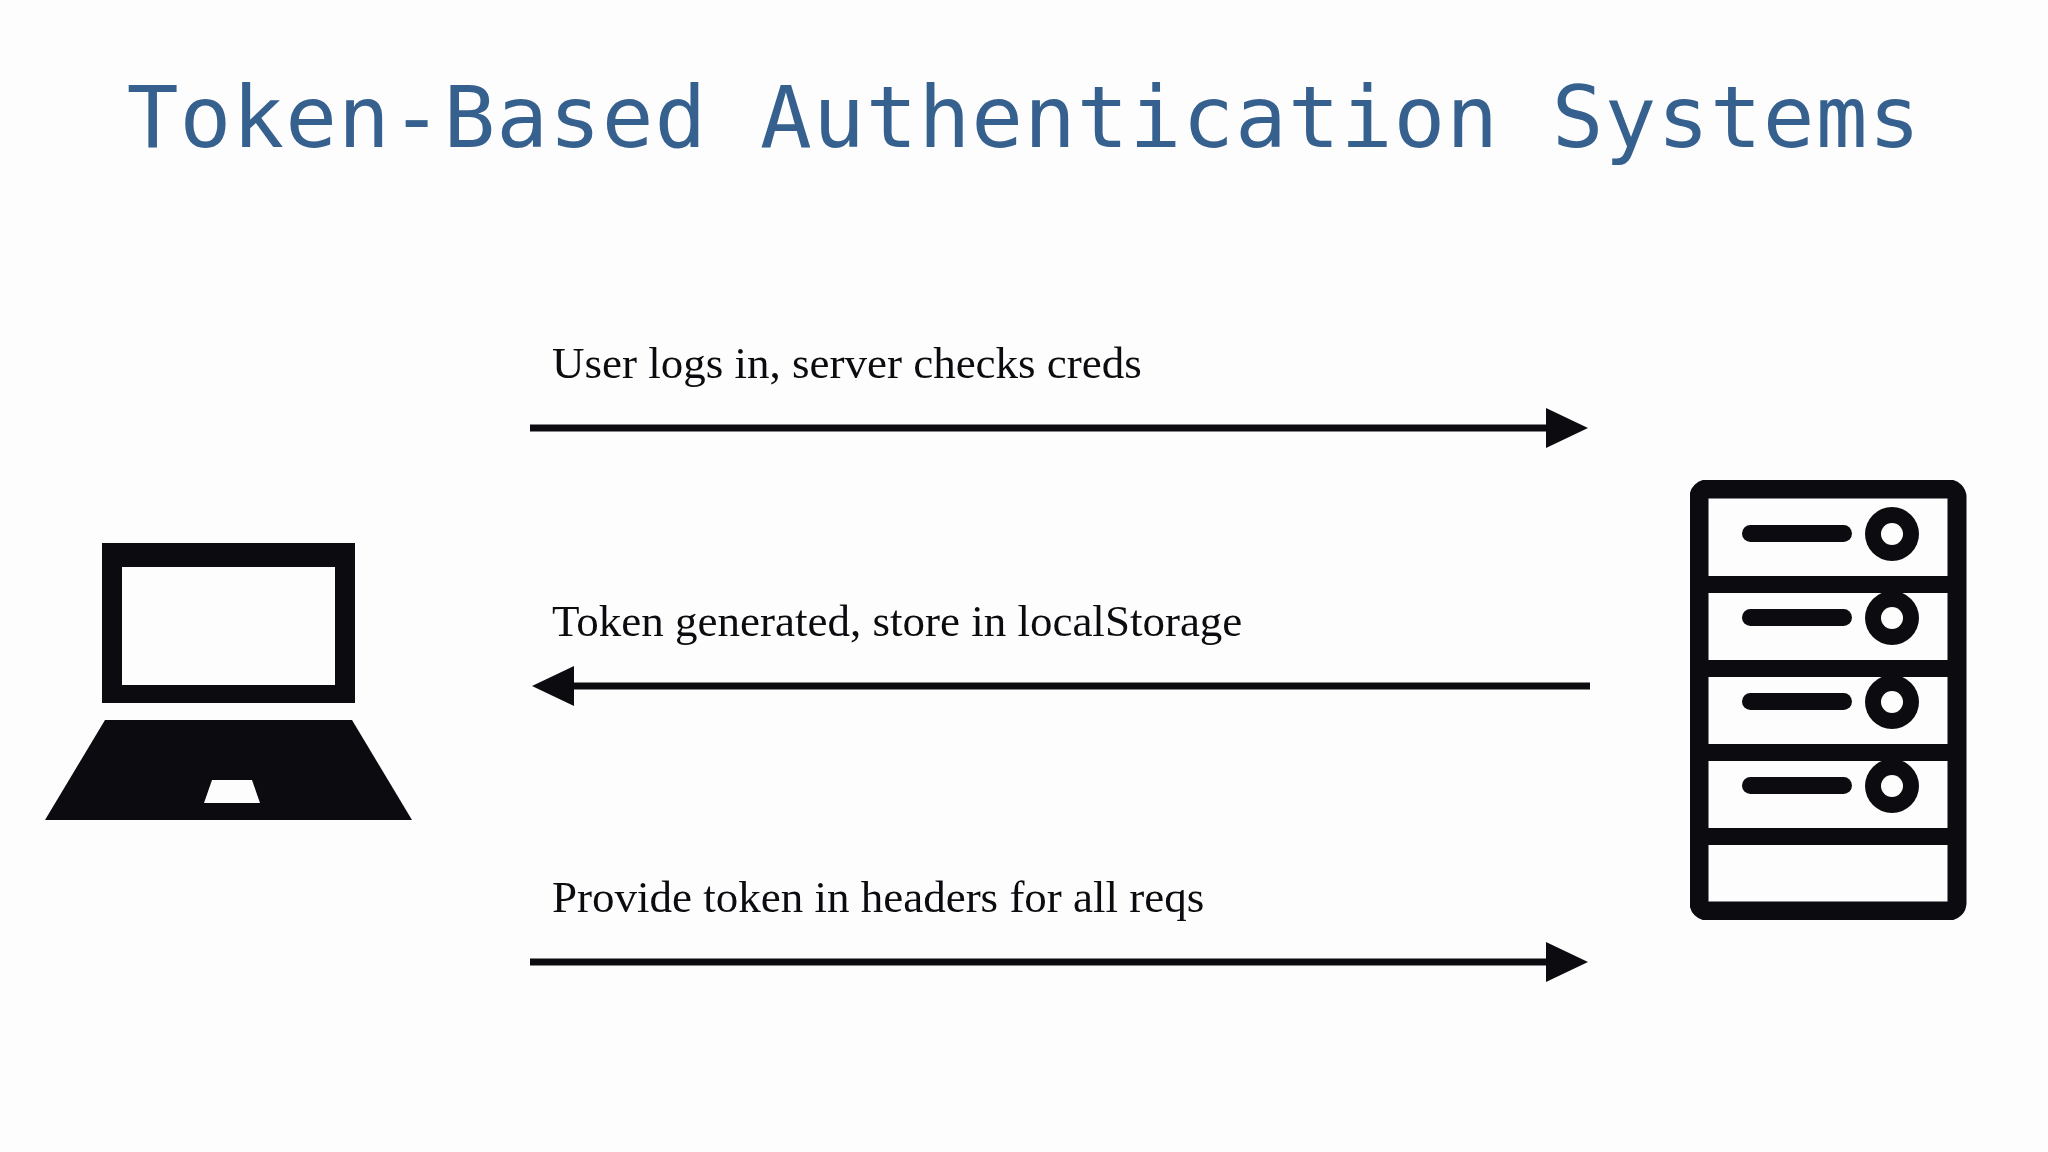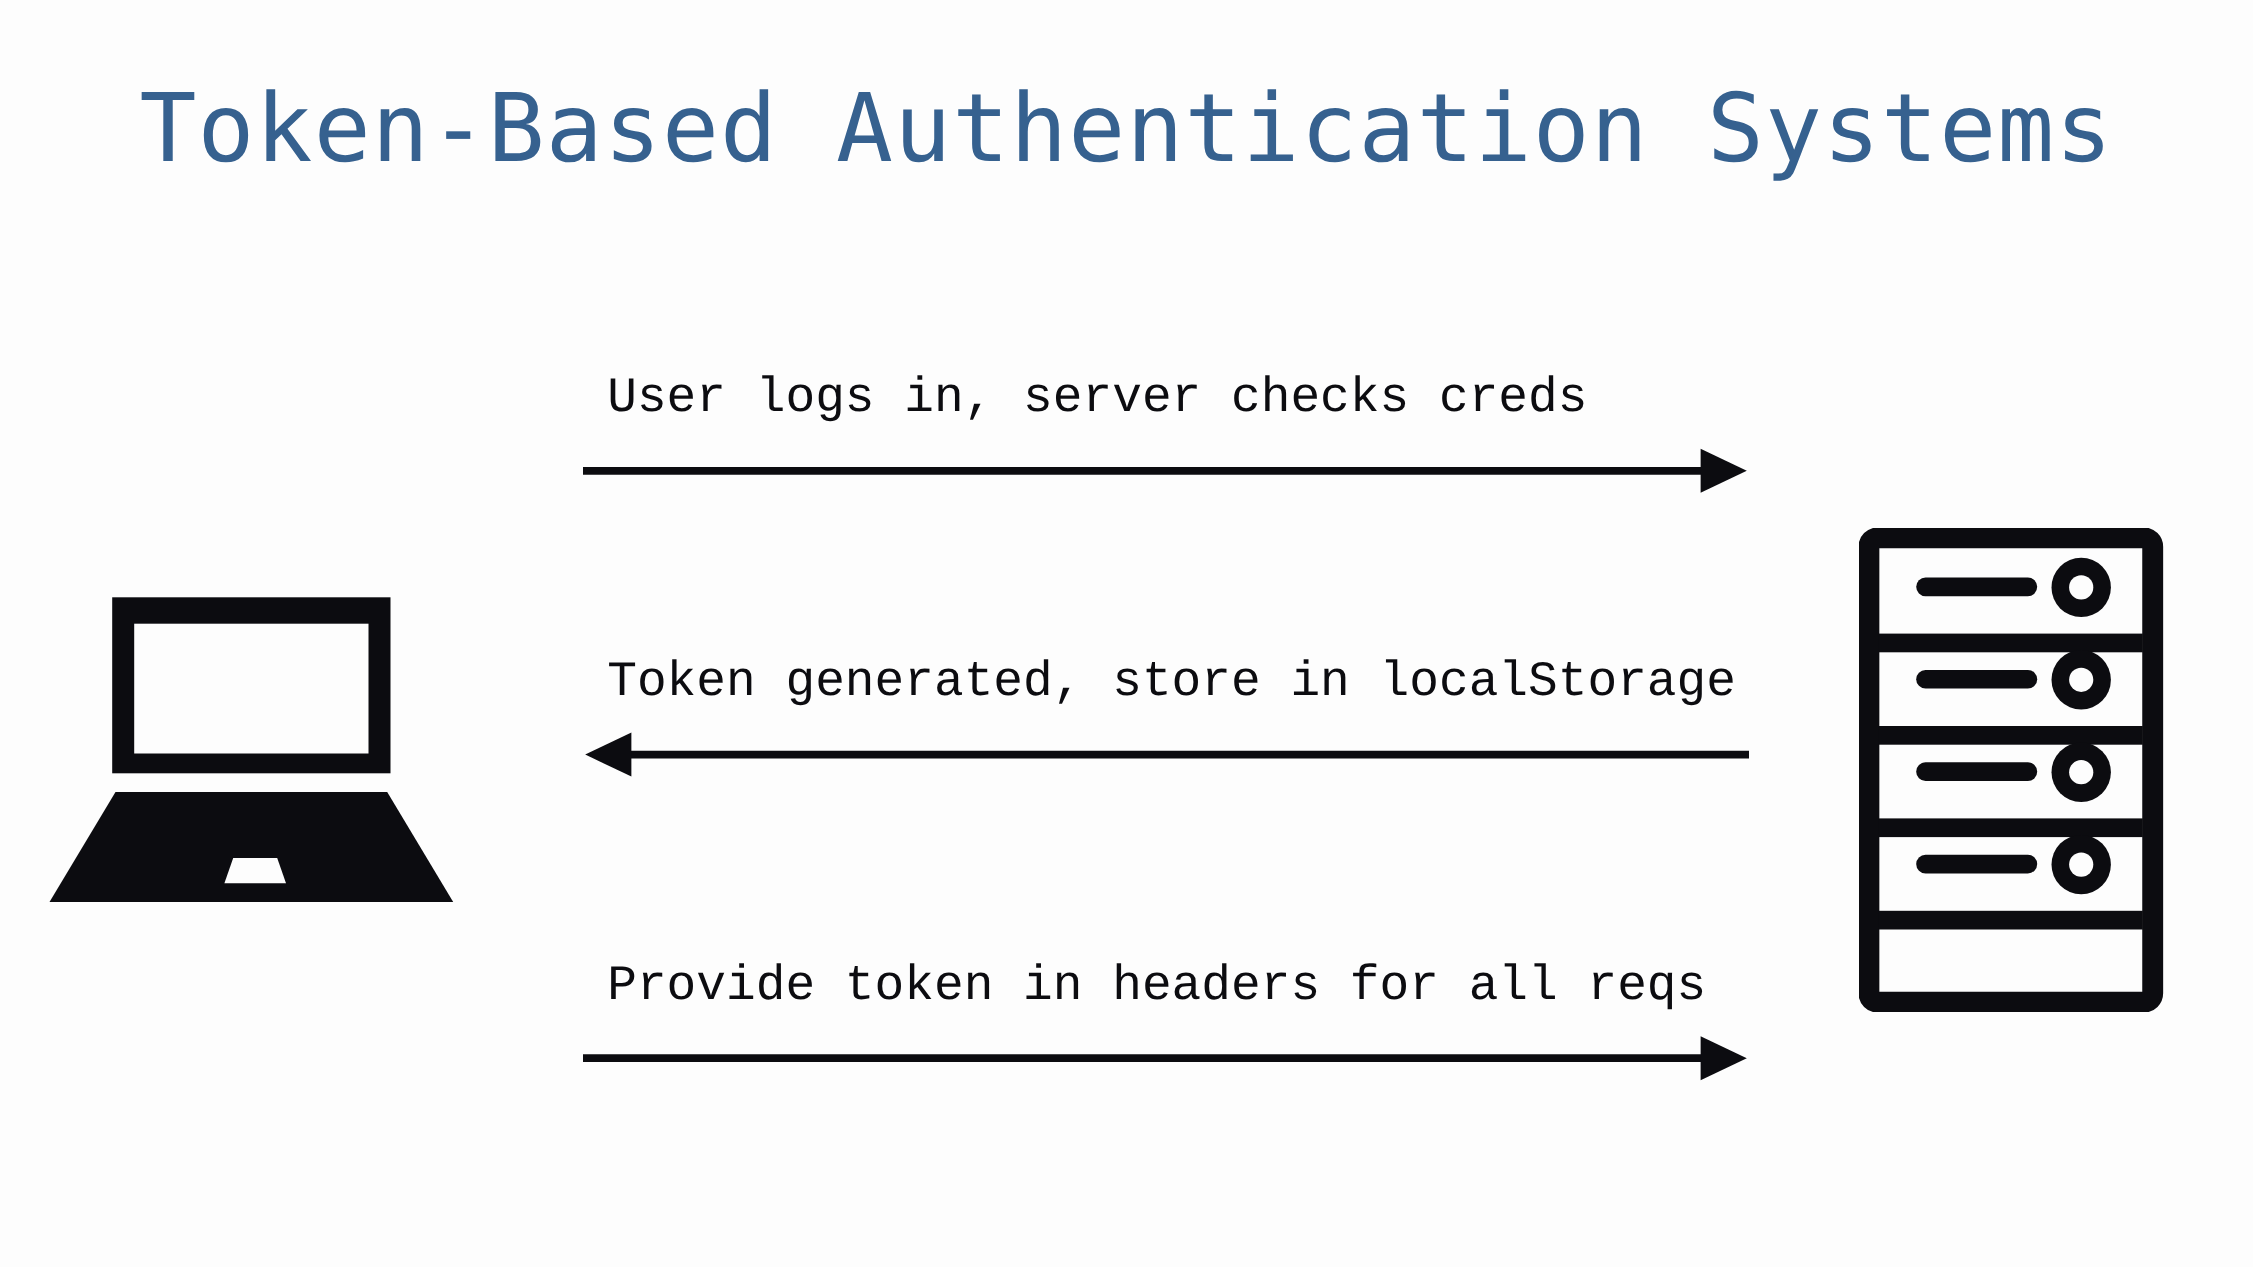--- a/index.html
+++ b/index.html
@@ -64,21 +64,21 @@
     height: 140px;
   }
   .flow-row.r1 { top: 330px; }
   .flow-row.r2 { top: 588px; }
   .flow-row.r3 { top: 864px; }
 
   .flow-label {
     position: absolute;
     left: 22px;
     top: 0;
-    font-family: Liberation Mono, monospace;
+    font-family: Liberation Serif, serif;
     font-size: 45px;
     line-height: 66px;
     color: #0C0C10;
     white-space: nowrap;
     user-select: none;
   }
 
   .flow-arrow {
     position: absolute;
     left: 0;

